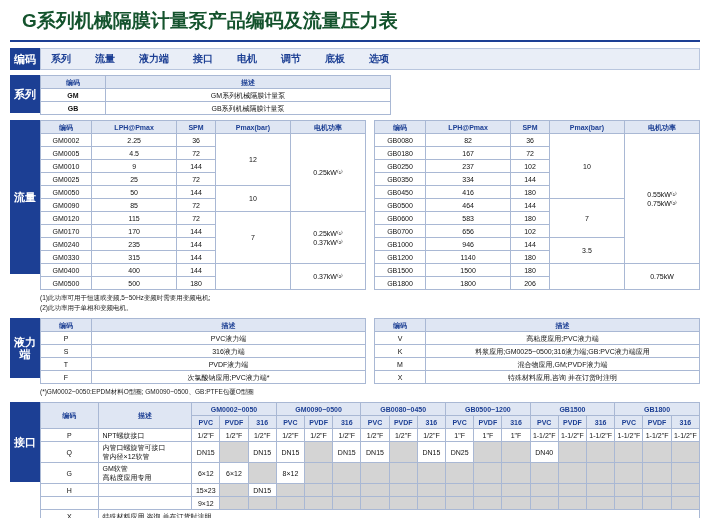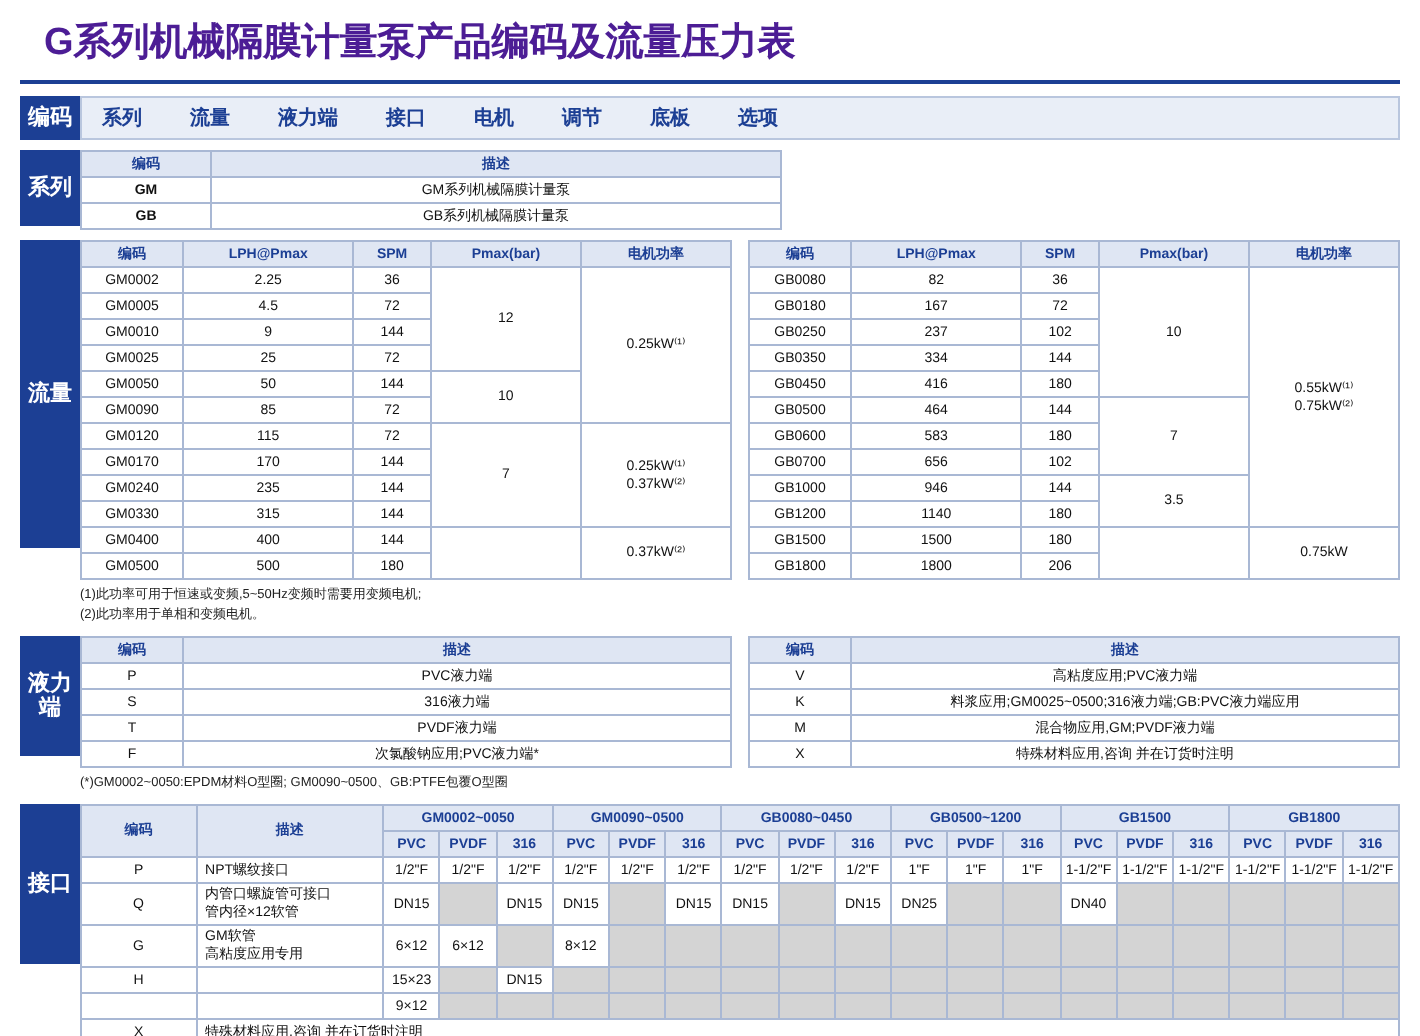--- a/index.html
+++ b/index.html
@@ -7,21 +7,21 @@
     width:710px;height:518px;
     background:#fff;
     font-family:"Liberation Sans","DejaVu Sans",sans-serif;
     font-size:7px;
     color:#111;
     overflow:hidden;
   }
   .page{position:relative;width:710px;height:518px;padding:0;box-sizing:border-box;}
   
   .title{
-    font-size:19px;font-weight:bold;color:#4c1d95;
+    font-size:19px;font-weight:bold;color:#14532d;
     padding:8px 0 6px 22px;letter-spacing:0px;
   }
   .title-rule{height:2px;background:#1c3f94;margin:0 10px 6px 10px;}
   
   .row{display:flex;align-items:flex-start;margin:0 10px 5px 10px;}
   .rowlabel{
     width:30px;min-width:30px;
     background:#1c3f94;color:#fff;font-weight:bold;font-size:11px;
     display:flex;align-items:center;justify-content:center;
     text-align:center;line-height:12px;

